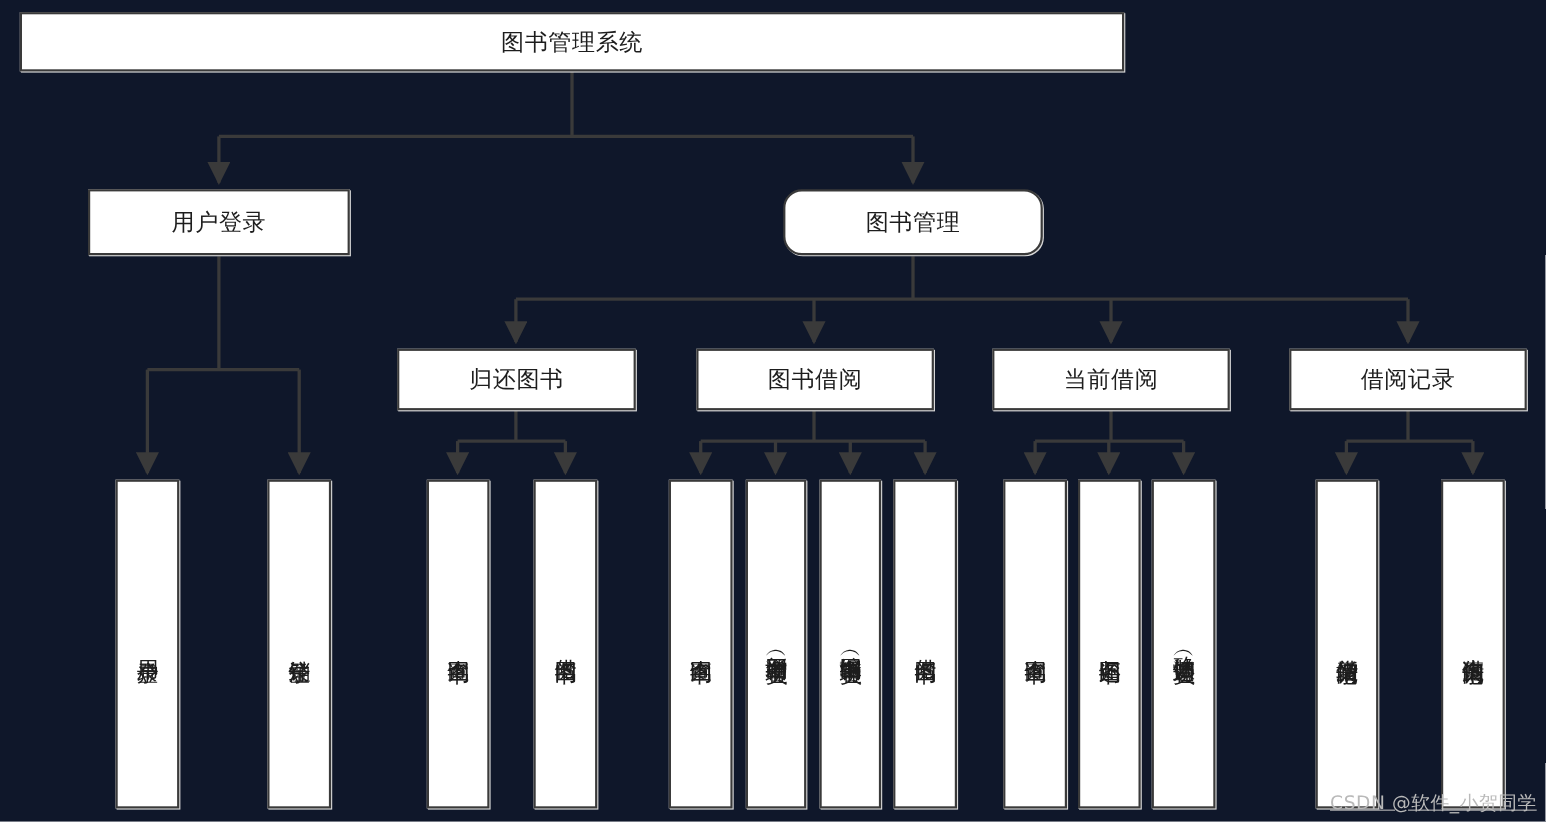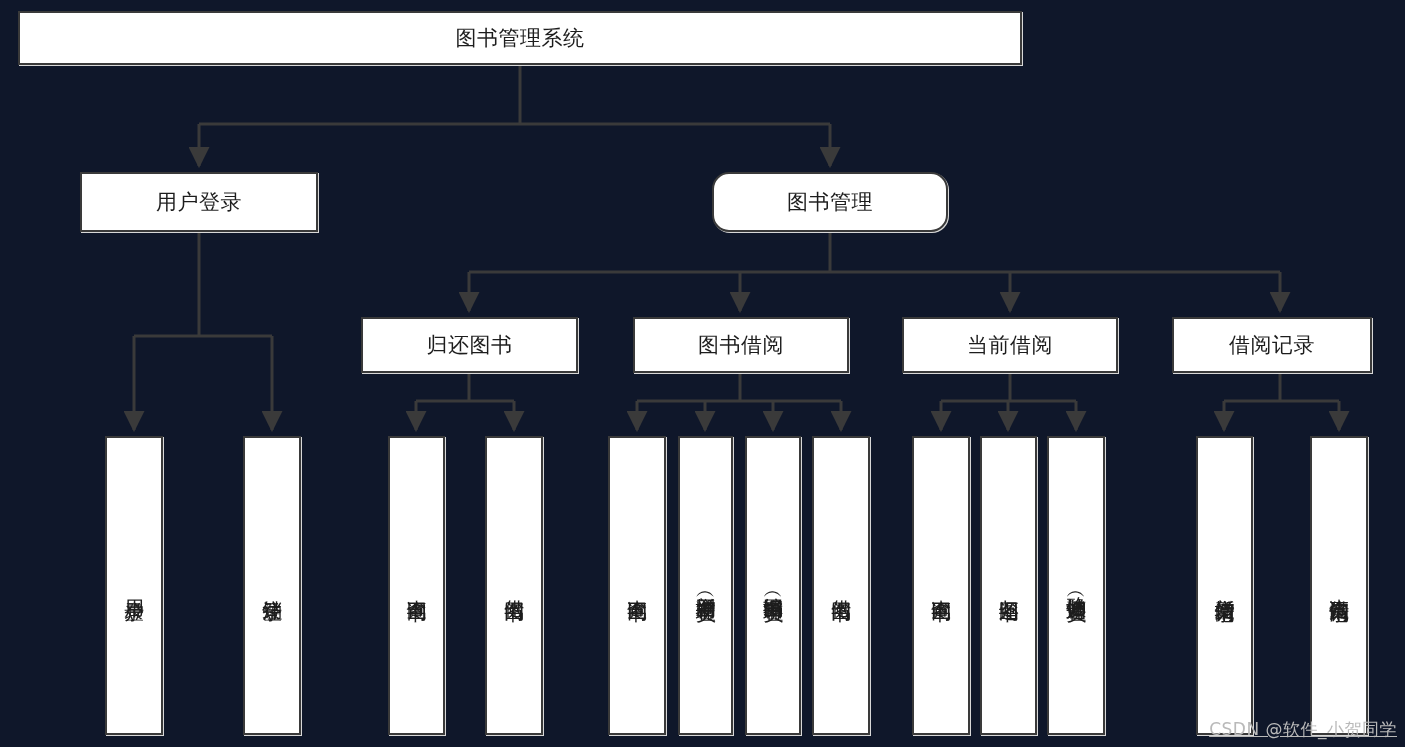--- a/index.html
+++ b/index.html
@@ -143,21 +143,21 @@
   </div>
 
   <div class="node horiz" style="left:633px; top:317px; width:216px; height:56px;">
     <span class="htext">图书借阅</span>
   </div>
 
   <div class="node horiz" style="left:902px; top:317px; width:216px; height:56px;">
     <span class="htext">当前借阅</span>
   </div>
 
-  <div class="node horiz" style="left:1172px; top:317px; width:200px; height:56px;">
+  <div class="node horiz" style="left:1172px; top:317px; width:216px; height:56px;">
     <span class="htext">借阅记录</span>
   </div>
 
   <div class="node vert" style="left:105px; top:436px; width:58px; height:299px;">
     <span class="vtext">用户登录</span>
   </div>
 
   <div class="node vert" style="left:243px; top:436px; width:58px; height:299px;">
     <span class="vtext">注销登录</span>
   </div>

